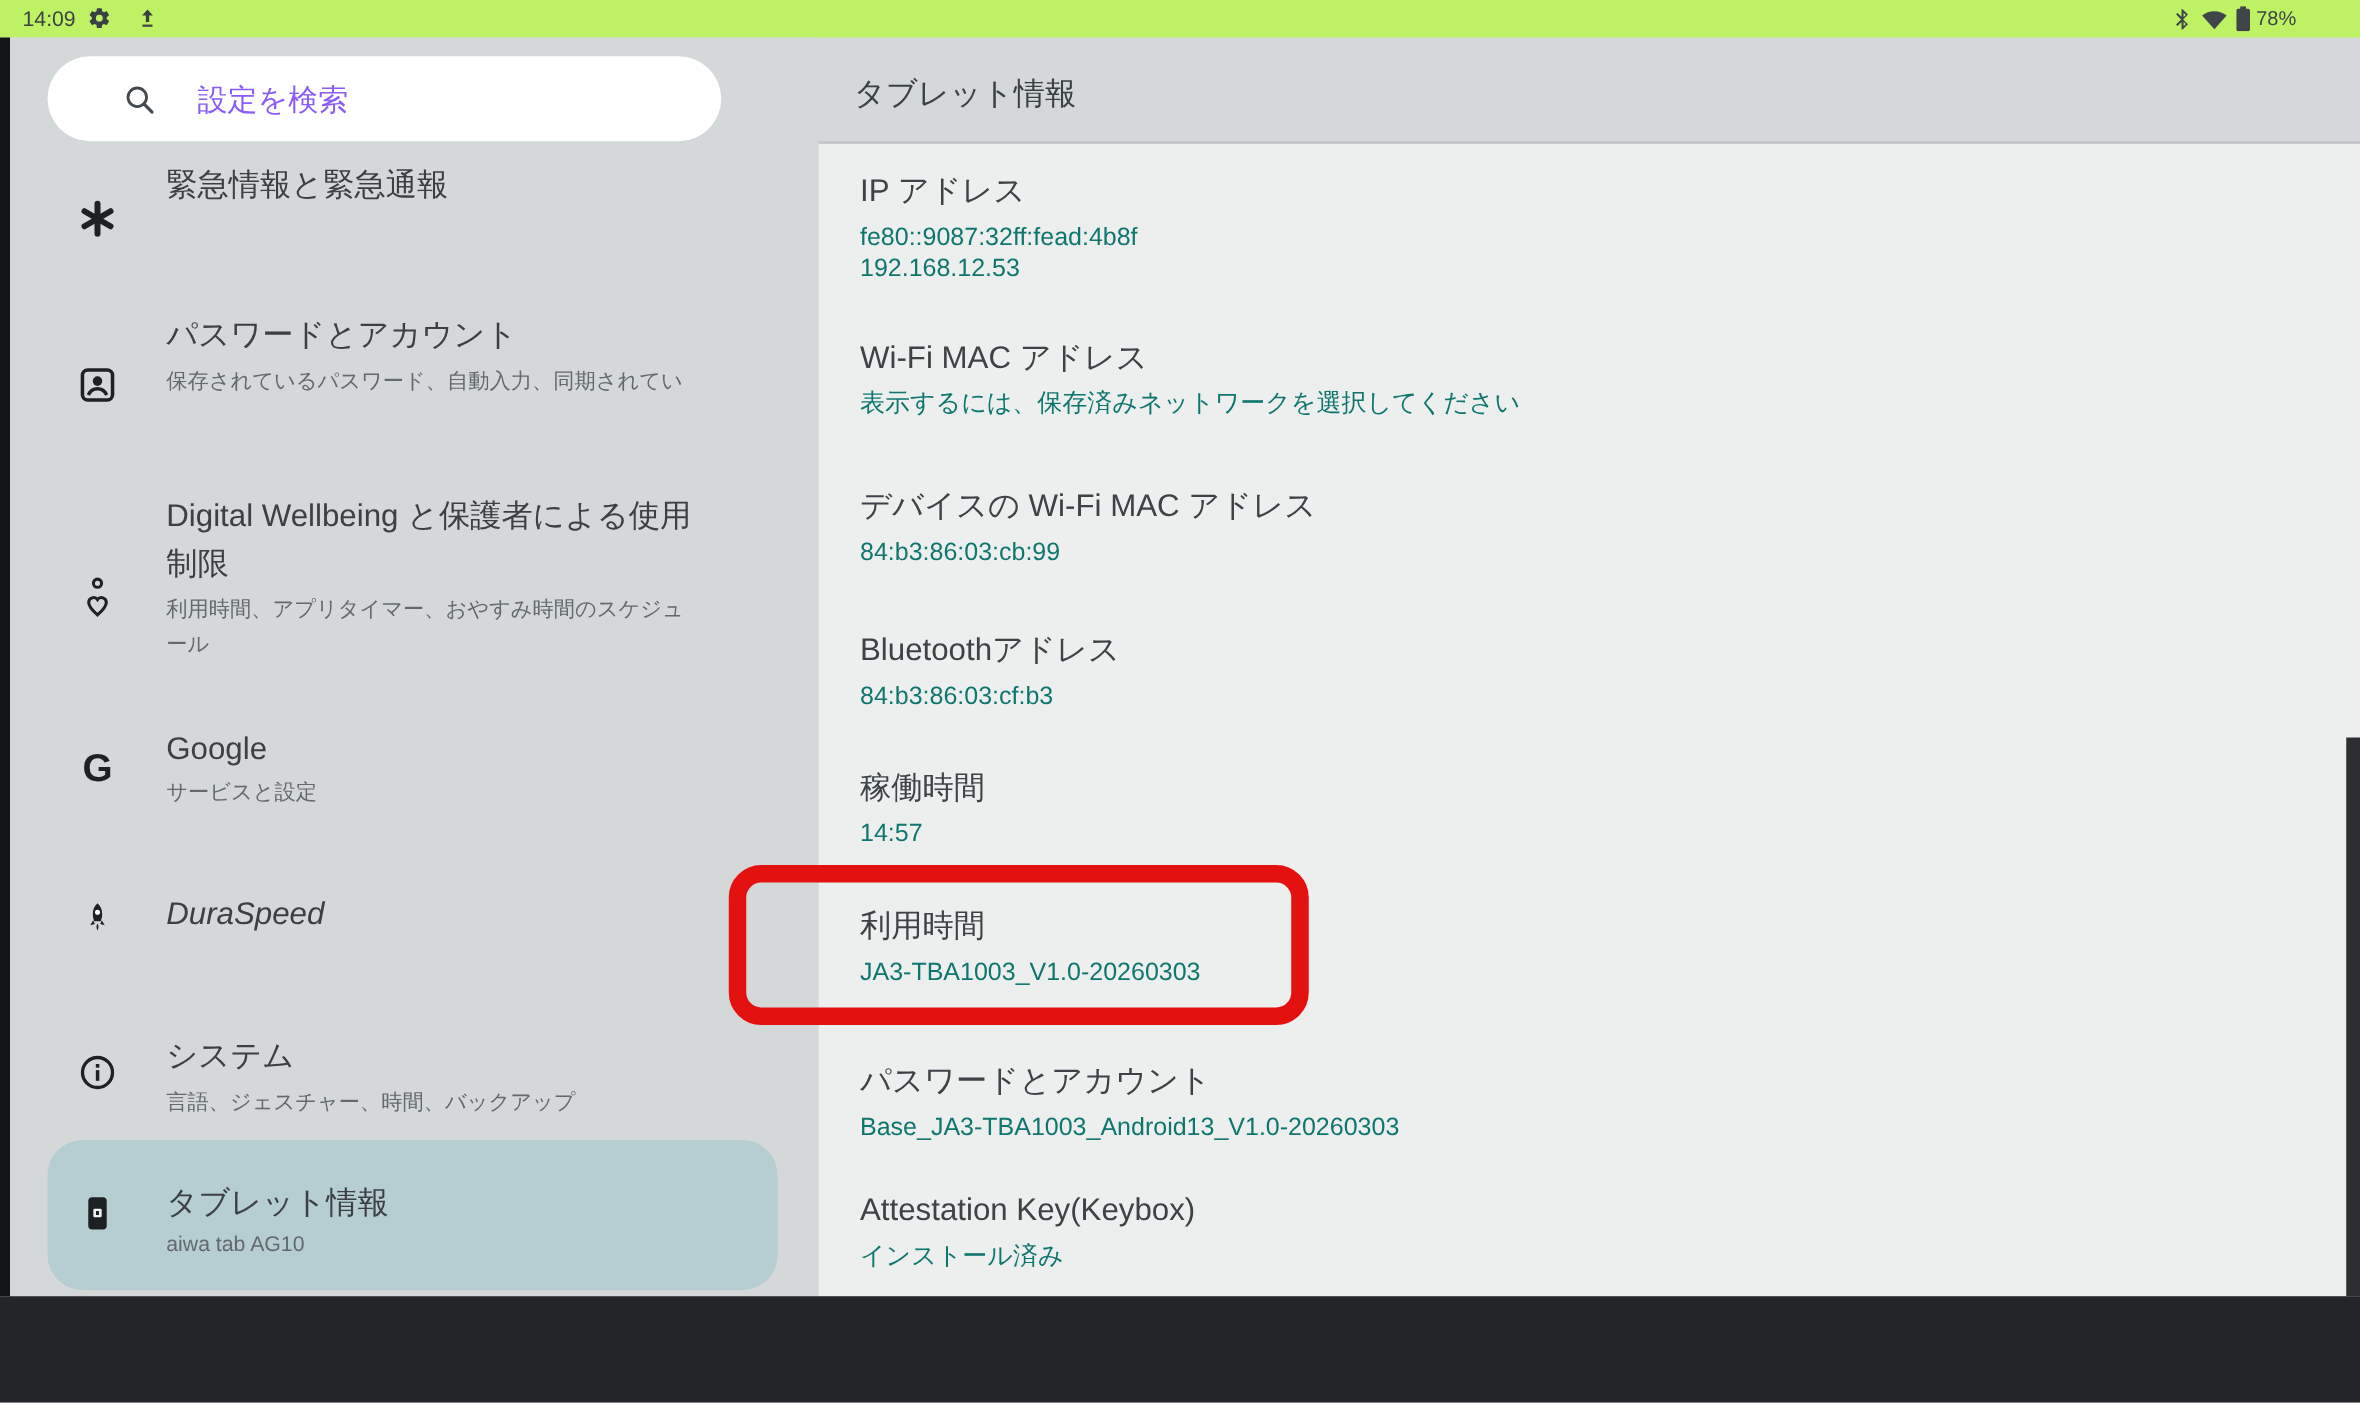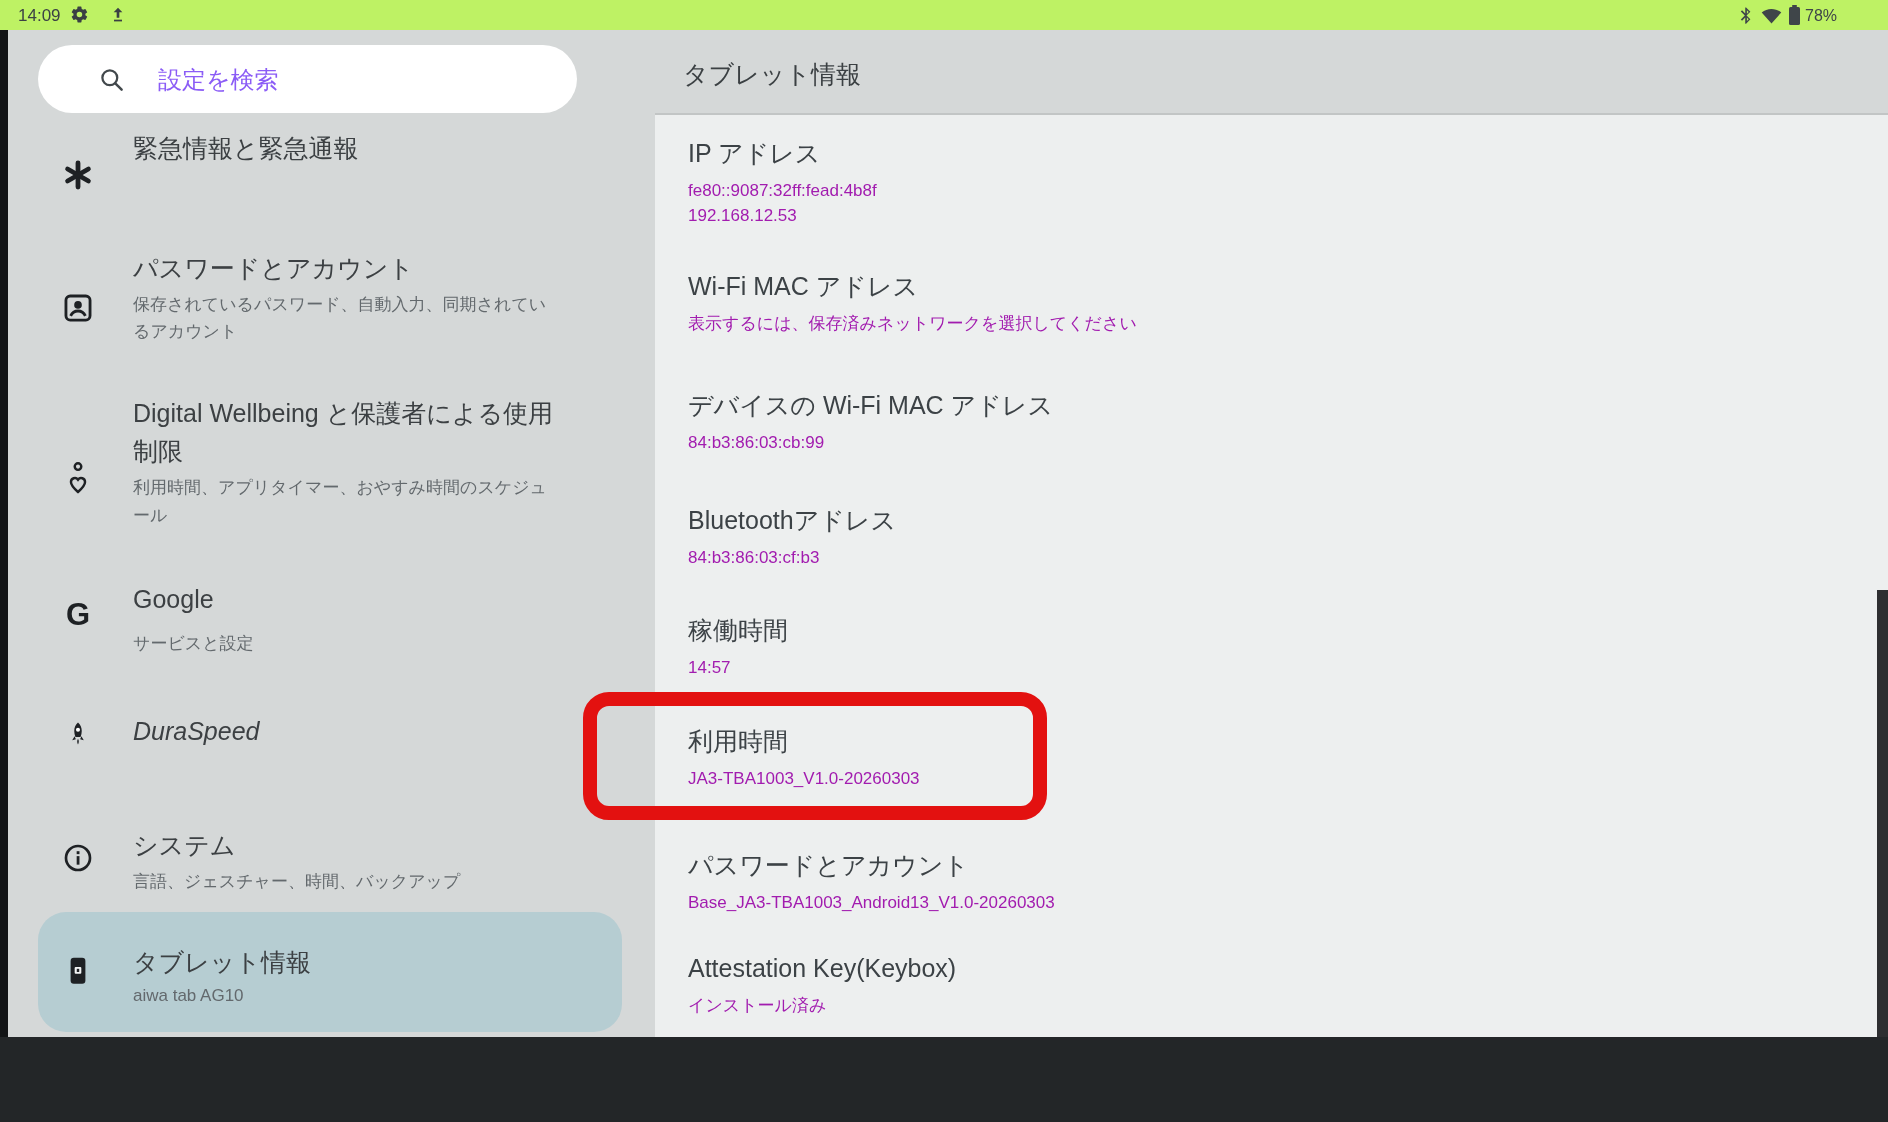--- a/index.html
+++ b/index.html
@@ -38,21 +38,21 @@
   .s-title{font-size:25px;line-height:37px;color:#3c4043;}
   .s-sub{font-size:17px;line-height:27px;color:#63696d;}
   .sel-pill{position:absolute;left:30px;top:882px;width:584px;height:120px;background:#b6cdd2;border-radius:28px;}
 
   
   .content-light{position:absolute;left:655px;top:115px;width:1233px;height:922px;background:#edefef;}
   .content-divider{position:absolute;left:655px;top:113px;width:1233px;height:2px;background:#c2c5c5;}
   .c-header{position:absolute;left:683px;top:58px;font-size:25px;color:#3b4043;}
   .c-row{position:absolute;left:688px;width:1100px;}
   .c-title{font-size:25px;line-height:36px;color:#3c4246;}
-  .c-val{font-size:17px;line-height:25px;color:#a21caf;margin-top:7px;}
+  .c-val{font-size:20px;line-height:25px;color:#0f766e;margin-top:7px;}
   .c-val + .c-val{margin-top:0;}
   .r0{top:135px;} .r1{top:268px;} .r2{top:387px;} .r3{top:502px;}
   .r4{top:612px;} .r5{top:723px;} .r6{top:847px;} .r7{top:950px;}
 
   
   .annotation-box{position:absolute;left:583px;top:692px;width:464px;height:128px;
     border:14px solid #e31110;border-radius:26px;box-sizing:border-box;pointer-events:none;}
 
   
   .taskbar{position:absolute;left:0;top:1037px;width:100%;height:85px;background:#232628;}
@@ -127,21 +127,20 @@
       <span class="s-icon" style="top:42px;">
         <svg width="34" height="34" viewBox="0 0 24 24">
             <rect x="3.5" y="3.5" width="17" height="17" rx="3" fill="none" stroke="#1e2124" stroke-width="2"></rect>
             <circle cx="12" cy="9.8" r="2.7" fill="#1e2124"></circle>
             <path d="M6.8 17.6c1.1-2.4 2.9-3.5 5.2-3.5s4.1 1.1 5.2 3.5" fill="none" stroke="#1e2124" stroke-width="2"></path>
           </svg>
       </span>
       <div class="s-text" style="top:4px;">
         <div class="s-title">パスワードとアカウント</div>
         <div class="s-sub" style="margin-top:4px;">保存されているパスワード、自動入力、同期されてい</div>
-        <div class="s-sub">るアカウント</div>
       </div>
     </div>
 
     <div class="s-item" style="top:360px;height:170px;">
       <span class="s-icon" style="top:68px;">
         <svg width="30" height="34" viewBox="0 0 24 28">
             <circle cx="12" cy="4.6" r="2.7" fill="none" stroke="#1e2124" stroke-width="2"></circle>
             <path d="M12 25.5C7.8 21.8 6.2 19.6 6.2 17.3a3.2 3.2 0 0 1 5.8-1.9 3.2 3.2 0 0 1 5.8 1.9c0 2.3-1.6 4.5-5.8 8.2z" fill="none" stroke="#1e2124" stroke-width="2"></path>
           </svg>
       </span>
@@ -150,21 +149,21 @@
         <div class="s-title" style="line-height:38px;">制限</div>
         <div class="s-sub" style="margin-top:4px;line-height:28px;">利用時間、アプリタイマー、おやすみ時間のスケジュ</div>
         <div class="s-sub" style="line-height:28px;">ール</div>
       </div>
     </div>
 
     <div class="s-item" style="top:547px;height:100px;">
       <span class="s-icon" style="top:18px;font:700 31px 'Liberation Sans',sans-serif;color:#1e2124;">G</span>
       <div class="s-text" style="top:4px;">
         <div class="s-title">Google</div>
-        <div class="s-sub" style="margin-top:12px;">サービスと設定</div>
+        <div class="s-sub" style="margin-top:2px;">サービスと設定</div>
       </div>
     </div>
 
     <div class="s-item" style="top:683px;height:60px;">
       <span class="s-icon" style="top:3px;">
         <svg width="26" height="30" viewBox="0 0 24 28">
             <path fill="#1e2124" d="M12 1.5c2.3 1.9 3.5 4.8 3.5 7.9 0 2-.4 3.9-1.1 5.6H9.6C8.9 13.3 8.5 11.4 8.5 9.4c0-3.1 1.2-6 3.5-7.9z"></path>
             <circle cx="12" cy="8.2" r="1.9" fill="#fff"></circle>
             <path fill="#1e2124" d="M8.8 14.2 6.6 18l3.4-1zM15.2 14.2 17.4 18l-3.4-1zM12 16.8c1 1.2 1 3 0 5.2-1-2.2-1-4 0-5.2z"></path>
           </svg>

